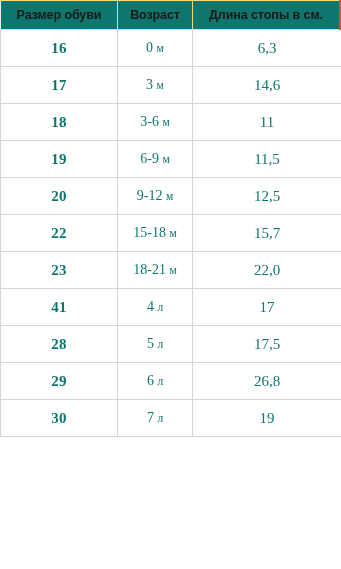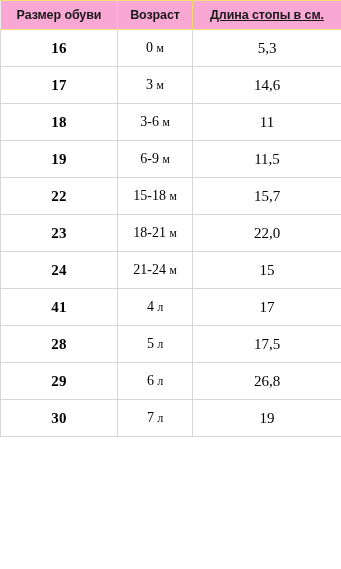--- a/index.html
+++ b/index.html
@@ -22,48 +22,48 @@
     table-layout: fixed;
     background: #ffffff;
   }
 
   .size-table col.c1 { width: 117px; }
   .size-table col.c2 { width: 75px;  }
   .size-table col.c3 { width: 149px; }
 
   
   .size-table thead th {
-    background: #f9a8d4;
+    background: #0f766e;
     color: #191919;
     font-family: "Liberation Sans", "DejaVu Sans", sans-serif;
     font-weight: bold;
     font-size: 12.5px;
     line-height: 1;
     height: 28px;
     padding: 0 2px;
     text-align: center;
     vertical-align: middle;
     border: 1px solid #f3dd7c;
     border-left-color: #f0d86f;
     border-right-color: #f0d86f;
     white-space: nowrap;
     letter-spacing: -0.1px;
   }
   .size-table thead th:first-child { border-left: 1px solid #ededed; }
-  .size-table thead th:last-child  { border-right: 1px solid #ef4444; text-decoration: underline; }
+  .size-table thead th:last-child  { border-right: 5px solid #ef4444; }
 
   
   .size-table tbody td {
     height: 36px;
     padding: 0 2px;
     text-align: center;
     vertical-align: middle;
     border: 1px solid #d6d6d6;
     background: #ffffff;
-    color: #000000;
+    color: #0f766e;
     white-space: nowrap;
   }
 
   .size-table tbody td.col-size {
     font-weight: bold;
     font-size: 15px;
     letter-spacing: 0.3px;
   }
   .size-table tbody td.col-age {
     font-weight: normal;
@@ -90,51 +90,51 @@
     <tr>
       <th>Размер обуви</th>
       <th>Возраст</th>
       <th>Длина стопы в см.</th>
     </tr>
   </thead>
   <tbody id="table-body">
       <tr>
         <td class="col-size">16</td>
         <td class="col-age">0 <span class="unit">м</span></td>
-        <td class="col-length">5,3</td>
+        <td class="col-length">6,3</td>
       </tr>
       <tr>
         <td class="col-size">17</td>
         <td class="col-age">3 <span class="unit">м</span></td>
         <td class="col-length">14,6</td>
       </tr>
       <tr>
         <td class="col-size">18</td>
         <td class="col-age">3-6 <span class="unit">м</span></td>
         <td class="col-length">11</td>
       </tr>
       <tr>
         <td class="col-size">19</td>
         <td class="col-age">6-9 <span class="unit">м</span></td>
         <td class="col-length">11,5</td>
       </tr>
       <tr>
+        <td class="col-size">20</td>
+        <td class="col-age">9-12 <span class="unit">м</span></td>
+        <td class="col-length">12,5</td>
+      </tr>
+      <tr>
         <td class="col-size">22</td>
         <td class="col-age">15-18 <span class="unit">м</span></td>
         <td class="col-length">15,7</td>
       </tr>
       <tr>
         <td class="col-size">23</td>
         <td class="col-age">18-21 <span class="unit">м</span></td>
         <td class="col-length">22,0</td>
-      </tr>
-      <tr>
-        <td class="col-size">24</td>
-        <td class="col-age">21-24 <span class="unit">м</span></td>
-        <td class="col-length">15</td>
       </tr>
       <tr>
         <td class="col-size">41</td>
         <td class="col-age">4 <span class="unit">л</span></td>
         <td class="col-length">17</td>
       </tr>
       <tr>
         <td class="col-size">28</td>
         <td class="col-age">5 <span class="unit">л</span></td>
         <td class="col-length">17,5</td>

